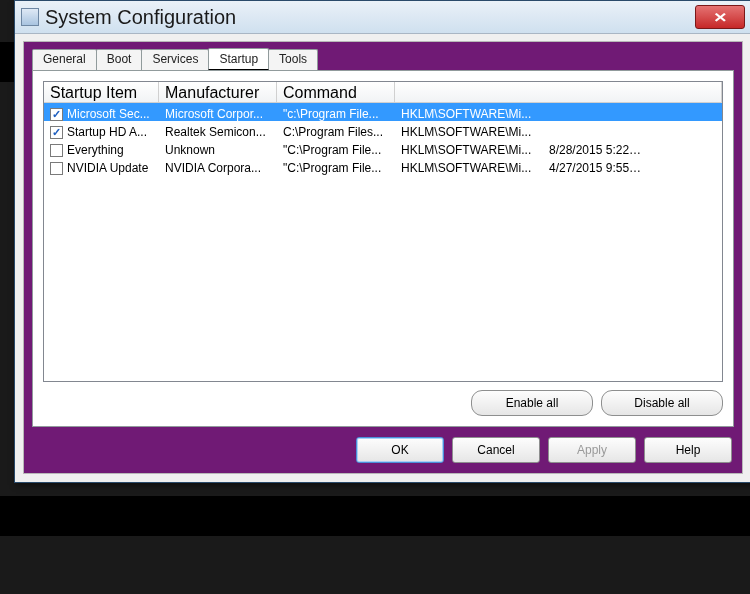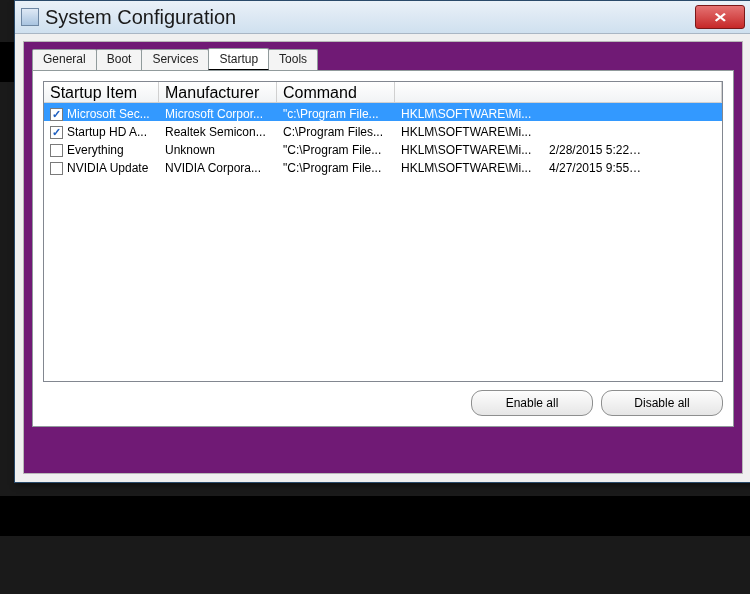--- a/index.html
+++ b/index.html
@@ -96,34 +96,40 @@
               <div class="c4"></div>
             </div>
             <div class="row">
               <div class="cell0 c0">
                 <div class="cb"></div>
                 <span>Everything</span>
               </div>
               <div class="c1">Unknown</div>
               <div class="c2">"C:\Program File...</div>
               <div class="c3">HKLM\SOFTWARE\Mi...</div>
-              <div class="c4">2/28/2015 5:22:...</div>
+              <div class="c4">8/28/2015 5:22:...</div>
             </div>
             <div class="row">
               <div class="cell0 c0">
                 <div class="cb"></div>
                 <span>NVIDIA Update</span>
               </div>
               <div class="c1">NVIDIA Corpora...</div>
               <div class="c2">"C:\Program File...</div>
               <div class="c3">HKLM\SOFTWARE\Mi...</div>
               <div class="c4">4/27/2015 9:55:...</div>
             </div>
           </div>
       </div>
       <div class="btnrow">
         <div class="wbtn">Enable all</div>
         <div class="wbtn">Disable all</div>
       </div>
     </div>
 
+    <div class="dlg-btns">
+      <div class="dbtn def">OK</div>
+      <div class="dbtn">Cancel</div>
+      <div class="dbtn dis">Apply</div>
+      <div class="dbtn">Help</div>
+    </div>
   </div>
 </div>
 
 </body></html>

